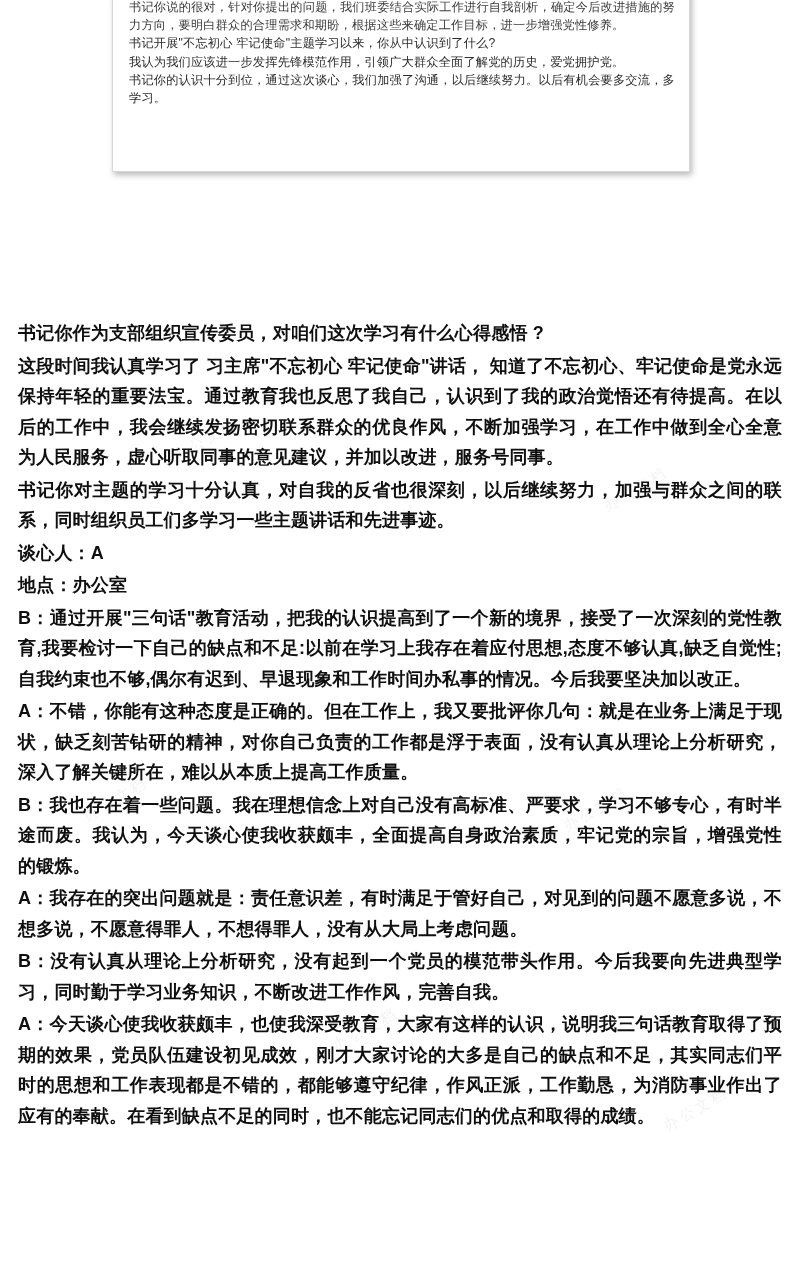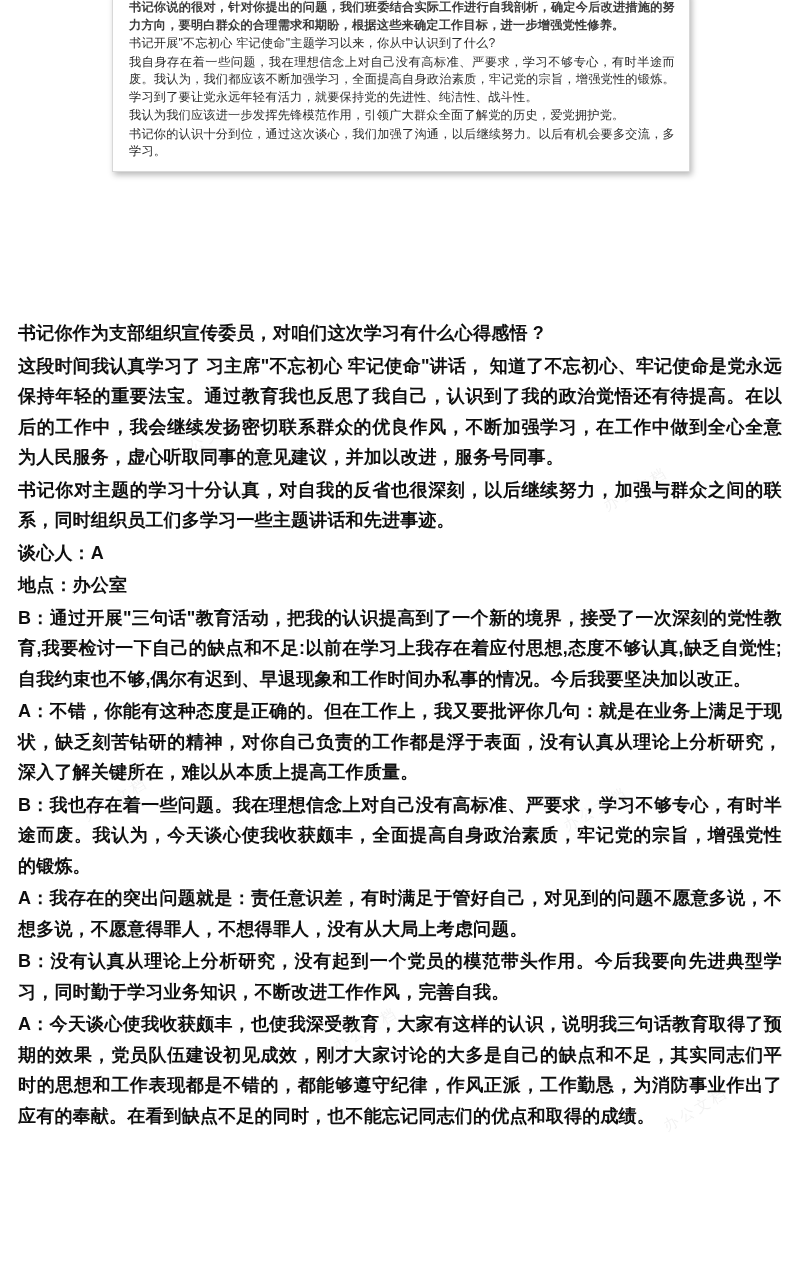--- a/index.html
+++ b/index.html
@@ -40,21 +40,20 @@
   .top-card p {
     margin: 0 0 1px 0;
     font-size: 12.2px;
     line-height: 17.5px;
     color: #2b2b2b;
     letter-spacing: 0.2px;
     text-align: justify;
   }
   .top-card p.clipped {
     color: #3a3a3a;
-    font-weight: bold;
   }
   .fade-top {
     position: absolute;
     left: 0; top: 0;
     width: 100%;
     height: 10px;
     background: linear-gradient(to bottom, rgba(255,255,255,0.95), rgba(255,255,255,0));
     pointer-events: none;
   }
 
@@ -91,21 +90,20 @@
 </head>
 <body>
 
 <div class="page">
 
   <div class="top-card">
     <div class="fade-top"></div>
     <div class="inner">
       <p class="clipped">书记你说的很对，针对你提出的问题，我们班委结合实际工作进行自我剖析，确定今后改进措施的努力方向，要明白群众的合理需求和期盼，根据这些来确定工作目标，进一步增强党性修养。</p>
       <p>书记开展"不忘初心 牢记使命"主题学习以来，你从中认识到了什么?</p>
-      <p>我自身存在着一些问题，我在理想信念上对自己没有高标准、严要求，学习不够专心，有时半途而废。我认为，我们都应该不断加强学习，全面提高自身政治素质，牢记党的宗旨，增强党性的锻炼。学习到了要让党永远年轻有活力，就要保持党的先进性、纯洁性、战斗性。</p>
       <p>我认为我们应该进一步发挥先锋模范作用，引领广大群众全面了解党的历史，爱党拥护党。</p>
       <p>书记你的认识十分到位，通过这次谈心，我们加强了沟通，以后继续努力。以后有机会要多交流，多学习。</p>
     </div>
   </div>
 
   <div class="wm" style="left:170px; top:430px;">办公文档</div>
   <div class="wm" style="left:600px; top:480px;">办公文档</div>
   <div class="wm" style="left:80px;  top:790px;">办公文档</div>
   <div class="wm" style="left:560px; top:800px;">办公文档</div>
   <div class="wm" style="left:330px; top:1020px;">办公文档</div>

